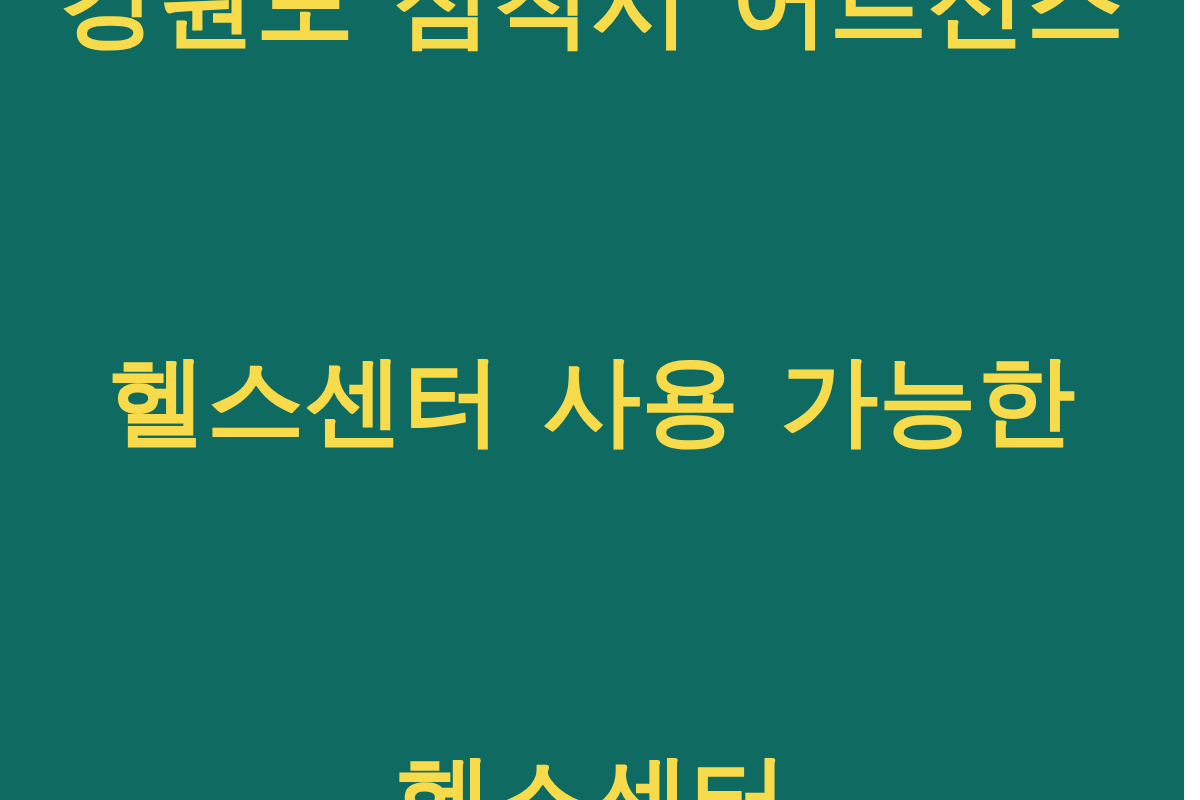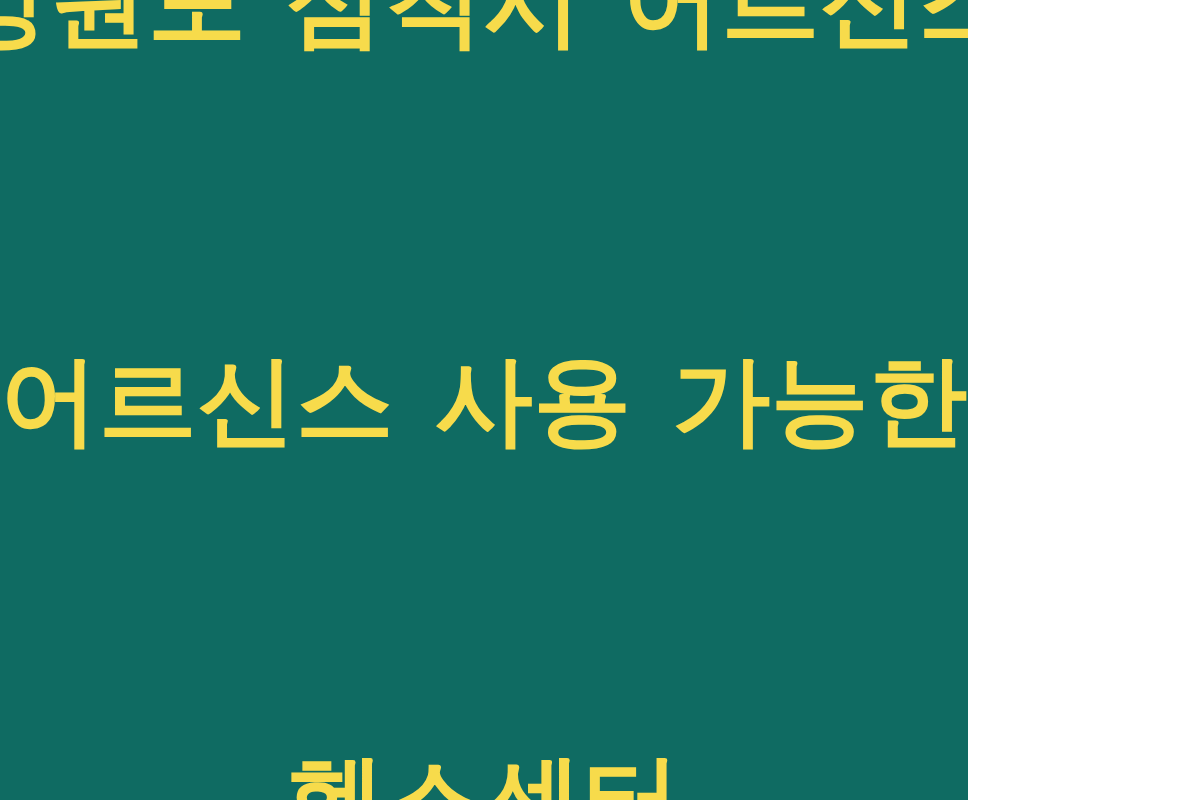--- a/index.html
+++ b/index.html
@@ -11,21 +11,21 @@
   body {
     width: 1200px;
     height: 800px;
     overflow: hidden;
     font-family: "Liberation Sans", "DejaVu Sans", sans-serif;
   }
 
   #banner {
     position: relative;
     box-sizing: border-box;
-    width: 968px;
+    width: 1184px;
     height: 800px;
     display: flex;
     align-items: center;
     justify-content: center;
     background-color: #0f6b62;
     overflow: hidden;
   }
 
   #headline {
     width: 1120px;
@@ -60,19 +60,19 @@
 </style>
 </head>
 <body>
 
 <div id="banner" style="background-color: rgb(15, 107, 98);">
 
   <h1 id="headline" style="color: rgb(247, 219, 75);">
 
     <span class="headline-line line-1">강원도 삼척시 어르신스</span>
 
-    <span class="headline-line line-2">어르신스 사용 가능한</span>
+    <span class="headline-line line-2">헬스센터 사용 가능한</span>
 
     <span class="headline-line line-3">헬스센터</span>
 
   </h1>
 
 </div>
 
 </body></html>

